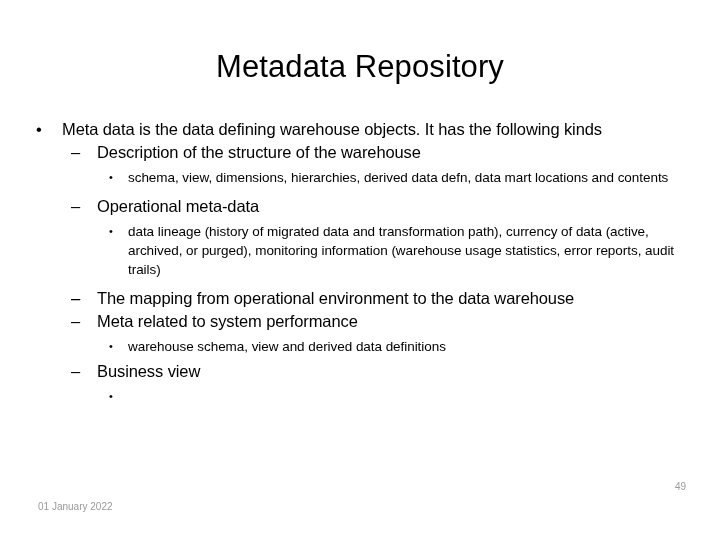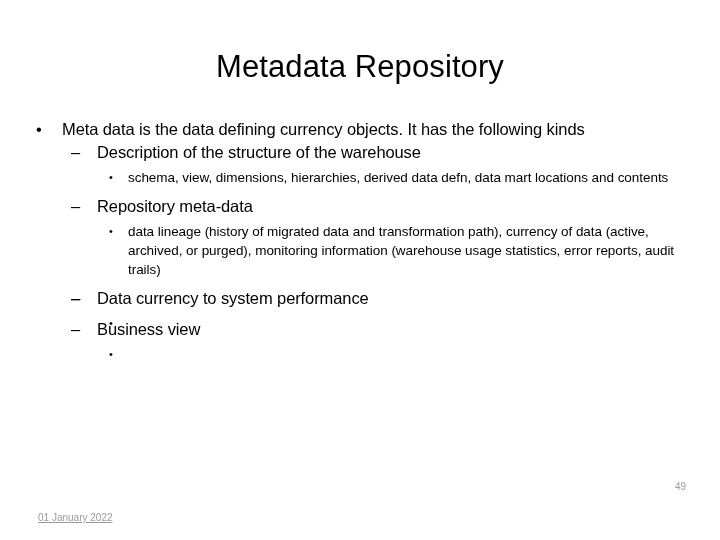--- a/index.html
+++ b/index.html
@@ -98,26 +98,25 @@
     line-height: 19px;
   }
 
   .gap-sm { height: 4px; }
   .gap-md { height: 8px; }
 
   
   .footer-date {
     position: absolute;
     left: 38px;
-    top: 511px;
+    top: 500px;
     font-size: 10px;
     line-height: 13px;
     color: #9a9a9a;
     white-space: nowrap;
-    text-decoration: underline;
   }
   .footer-page {
     position: absolute;
     left: 0;
     top: 480px;
     width: 686px;
     text-align: right;
     font-size: 10px;
     line-height: 13px;
     color: #9a9a9a;
@@ -127,68 +126,70 @@
 <body>
 
 <div class="slide">
 
   <div class="slide-title">Metadata Repository</div>
 
   <div class="body">
 
     <div class="line lvl1">
       <span class="marker">•</span>
-      <span>Meta data is the data defining currency objects.  It has the following kinds</span>
+      <span>Meta data is the data defining warehouse objects.  It has the following kinds</span>
     </div>
 
     <div class="line lvl2">
       <span class="marker">–</span>
       <span>Description of the structure of the warehouse</span>
     </div>
 
     <div class="gap-sm"></div>
 
     <div class="line lvl3">
       <span class="marker">•</span>
       <span>schema, view, dimensions, hierarchies, derived data defn, data mart locations and contents</span>
     </div>
 
     <div class="gap-md"></div>
 
     <div class="line lvl2">
       <span class="marker">–</span>
-      <span>Repository meta-data</span>
+      <span>Operational meta-data</span>
     </div>
 
     <div class="gap-sm"></div>
 
     <div class="line lvl3">
       <span class="marker">•</span>
       <span>data lineage (history of migrated data and transformation path), currency of data (active, archived, or purged), monitoring information (warehouse usage statistics, error reports, audit trails)</span>
     </div>
 
     <div class="gap-md"></div>
 
     <div class="line lvl2">
       <span class="marker">–</span>
     </div>
 
     <div class="line lvl2">
       <span class="marker">–</span>
-    </div>
-
-    <div class="line lvl2">
-      <span class="marker">–</span>
-      <span>Data currency to system performance</span>
-    </div>
-
-    <div class="gap-sm"></div>
-
-    <div class="line lvl3">
-      <span class="marker">•</span>
+      <span>The mapping from operational environment to the data warehouse</span>
+    </div>
+
+    <div class="line lvl2">
+      <span class="marker">–</span>
+      <span>Meta related to system performance</span>
+    </div>
+
+    <div class="gap-sm"></div>
+
+    <div class="line lvl3">
+      <span class="marker">•</span>
+      <span>warehouse schema, view and derived data definitions</span>
     </div>
 
     <div class="gap-sm"></div>
 
     <div class="line lvl2">
       <span class="marker">–</span>
       <span>Business view</span>
     </div>
 
     <div class="gap-sm"></div>

